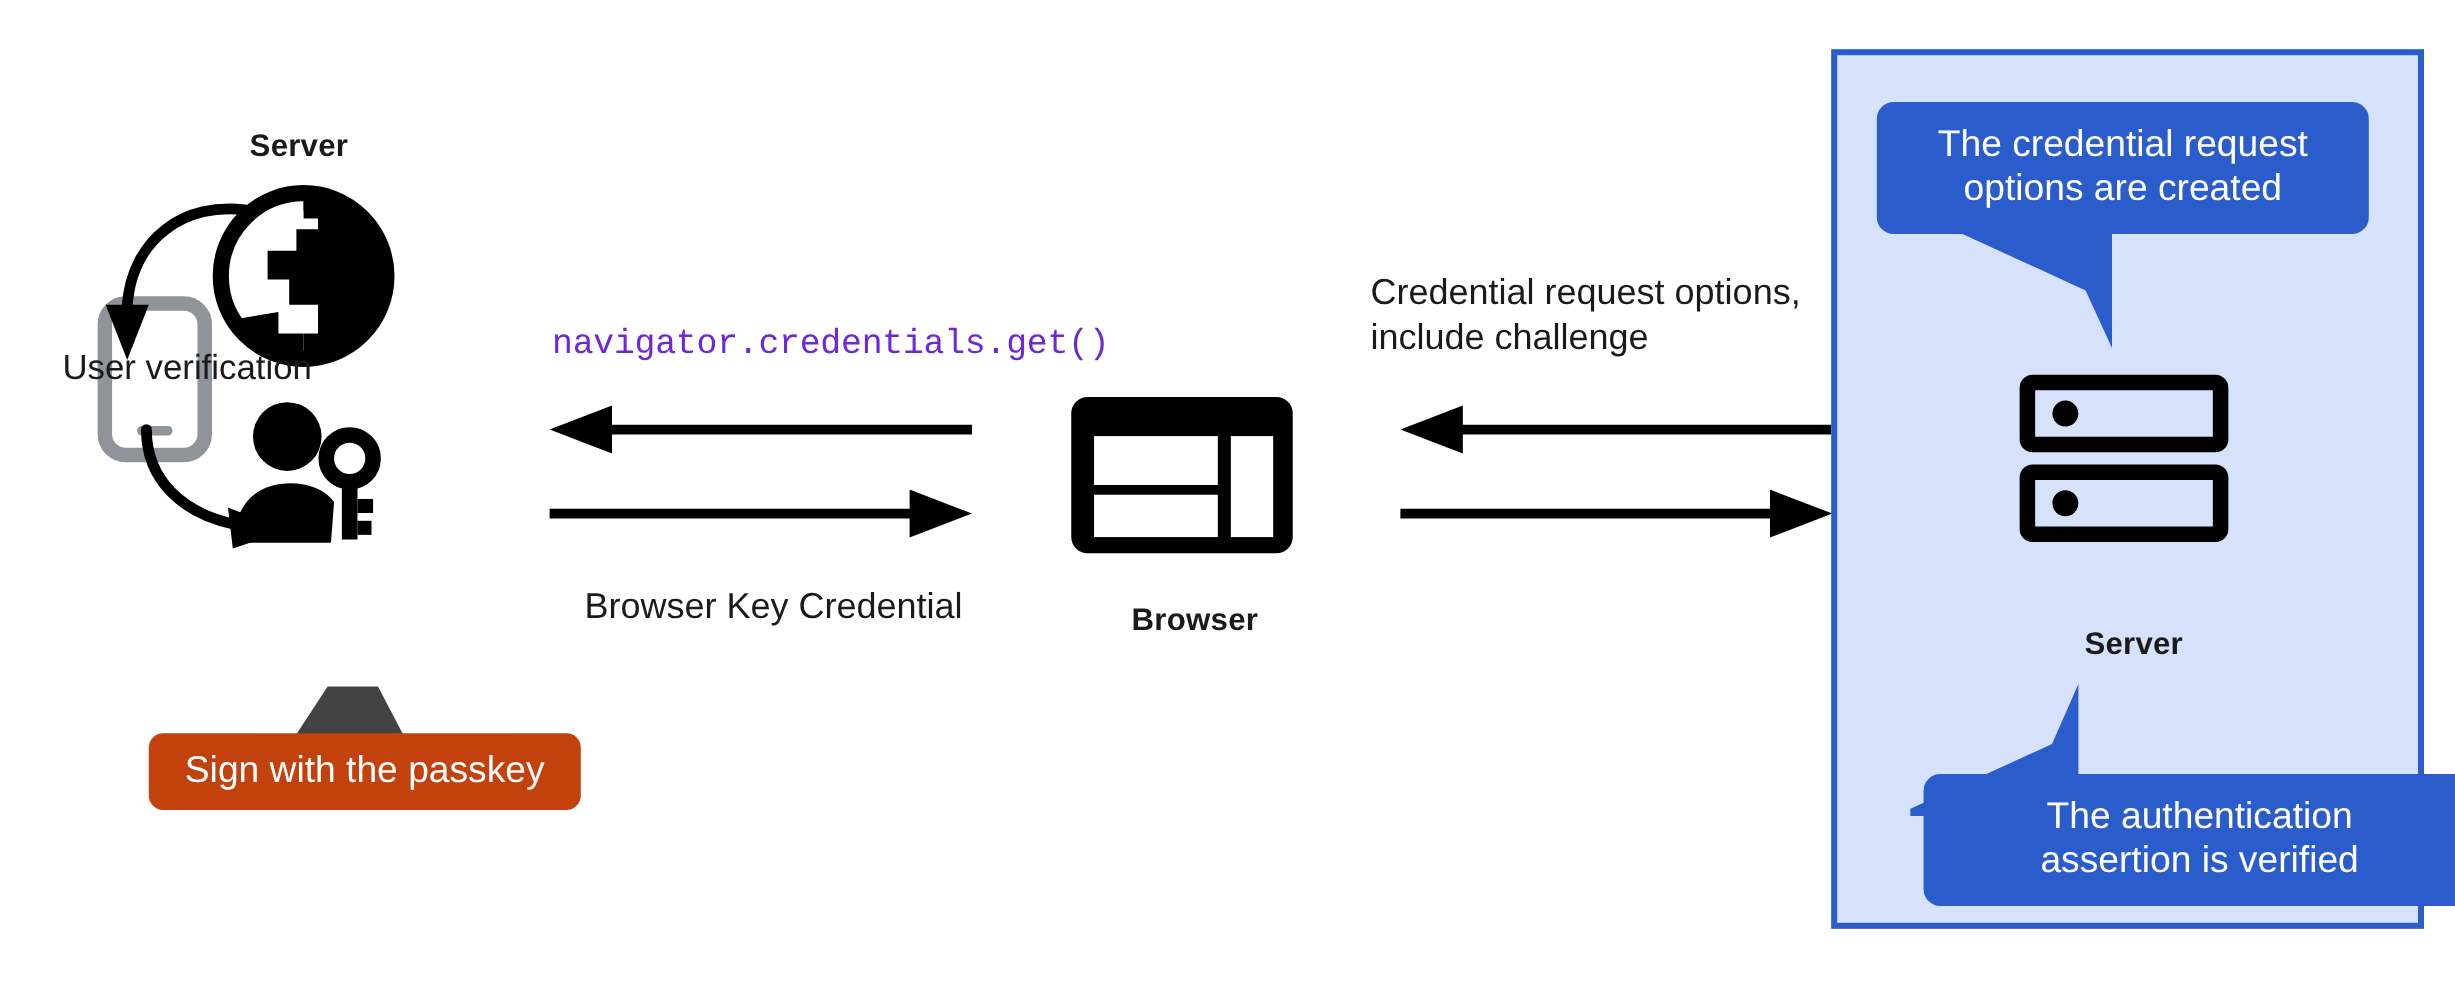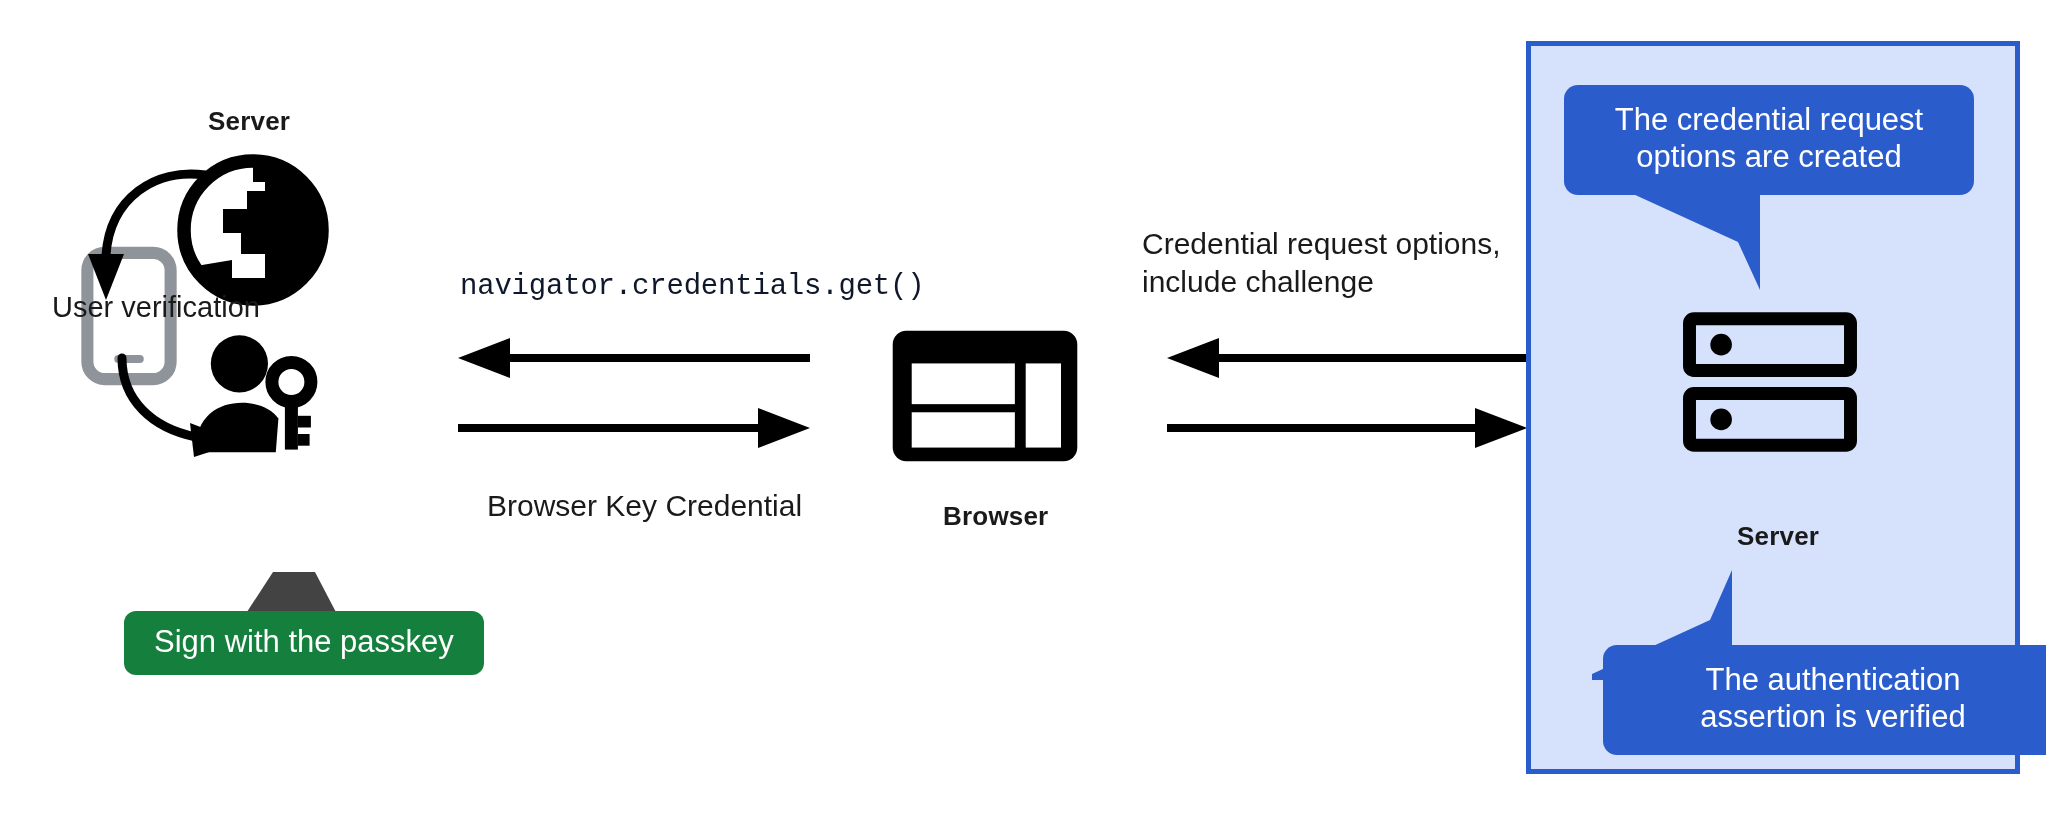--- a/index.html
+++ b/index.html
@@ -31,42 +31,42 @@
   }
   .label-bold {
     font-weight: bold;
     font-size: 26px;
     letter-spacing: .2px;
   }
   .label-mono {
     font-family: "Liberation Mono", monospace;
     font-size: 29px;
     letter-spacing: -0.2px;
-    color: #0f172a;
+    color: #6d28d9;
   }
 
   
   #browser-title { left: 208px; top: 105px; }
   #globe-icon { left: 178px; top: 155px; width: 150px; height: 150px; }
 
   
   #phone-icon { left: 82px; top: 247px; width: 94px; height: 138px; }
 
   
   #uv-arrows { left: 60px; top: 150px; width: 320px; height: 300px; }
 
   #user-verification-label { left: 8px; top: 289px; font-size: 29px; margin-left: 44px; }
 
   
   #person-key-icon { left: 190px; top: 330px; width: 130px; height: 130px; }
 
   
   #sign-tooltip {
     left: 124px; top: 611px;
-    background: #15803d;
+    background: #c2410c;
     color: #ffffff;
     border-radius: 12px;
     padding: 14px 30px 16px 30px;
     font-size: 31px;
     line-height: 1.1;
     white-space: nowrap;
   }
   #sign-tooltip-tail {
     left: 243px; top: 572px; width: 96px; height: 46px;
   }

